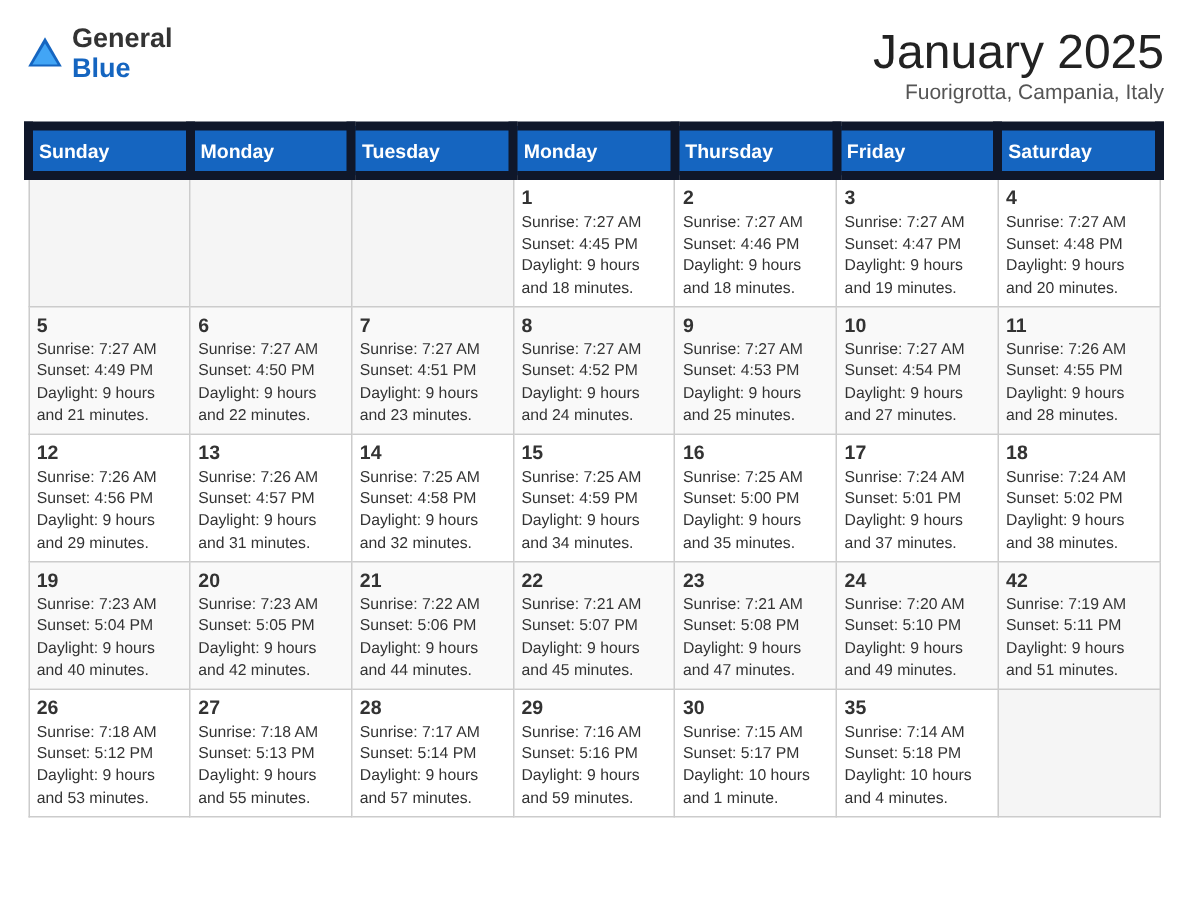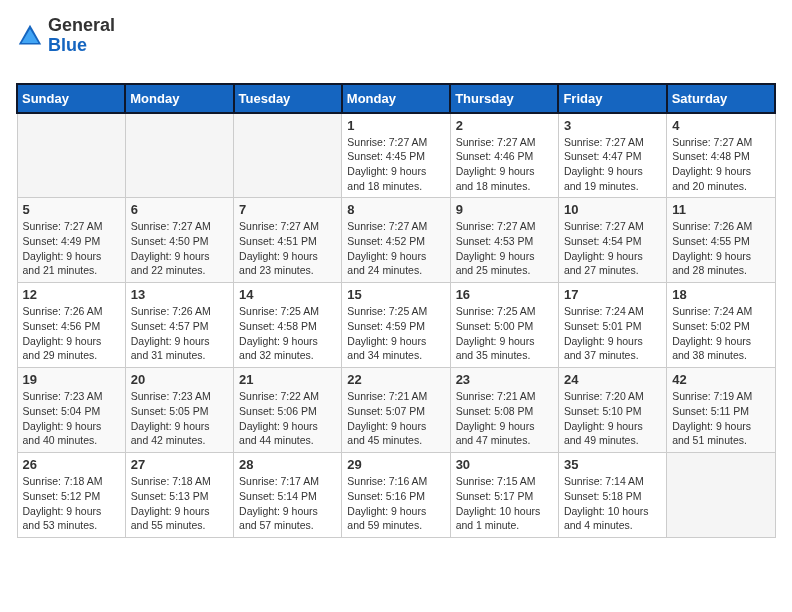--- a/index.html
+++ b/index.html
@@ -7,21 +7,21 @@
       font-family: Arial, sans-serif;
       background: #fff;
       width: 792px;
       min-height: 612px;
       padding: 16px;
     }
     .header {
       display: flex;
       justify-content: space-between;
       align-items: flex-start;
-      margin-bottom: 27px;
+      margin-bottom: 12px;
     }
     .logo {
       display: flex;
       align-items: center;
       gap: 4px;
     }
     .logo-text {
       font-size: 18px;
       font-weight: bold;
       line-height: 1.1;
@@ -49,21 +49,21 @@
       border-collapse: collapse;
       border: 1px solid #ccc;
     }
     .calendar th {
       background: #1565c0;
       color: #fff;
       font-size: 13px;
       font-weight: bold;
       padding: 6px 4px;
       text-align: left;
-      border: 2px solid #0f172a;
+      border: 6px solid #0f172a;
     }
     .calendar td {
       vertical-align: top;
       border: 1px solid #ccc;
       padding: 4px 5px;
       width: 108px;
       min-height: 80px;
       font-size: 11px;
       color: #333;
       background: #fff;
@@ -97,20 +97,24 @@
       <polygon points="20,4 36,32 4,32" fill="#1565c0"></polygon>
       <polygon points="20,10 32,30 8,30" fill="#42a5f5"></polygon>
     </svg>
     <div>
       <div class="logo-text">
         <span class="logo-general">General</span><br>
         <span class="logo-blue">Blue</span>
       </div>
     </div>
   </div>
+  <div class="title-block">
+    <div class="month-title">January 2025</div>
+    <div class="location">Fuorigrotta, Campania, Italy</div>
+  </div>
 </div>
 
 <table class="calendar">
   <thead>
     <tr>
     <th>Sunday</th>
         <th>Monday</th>
         <th>Tuesday</th>
         <th>Monday</th>
         <th>Thursday</th>

